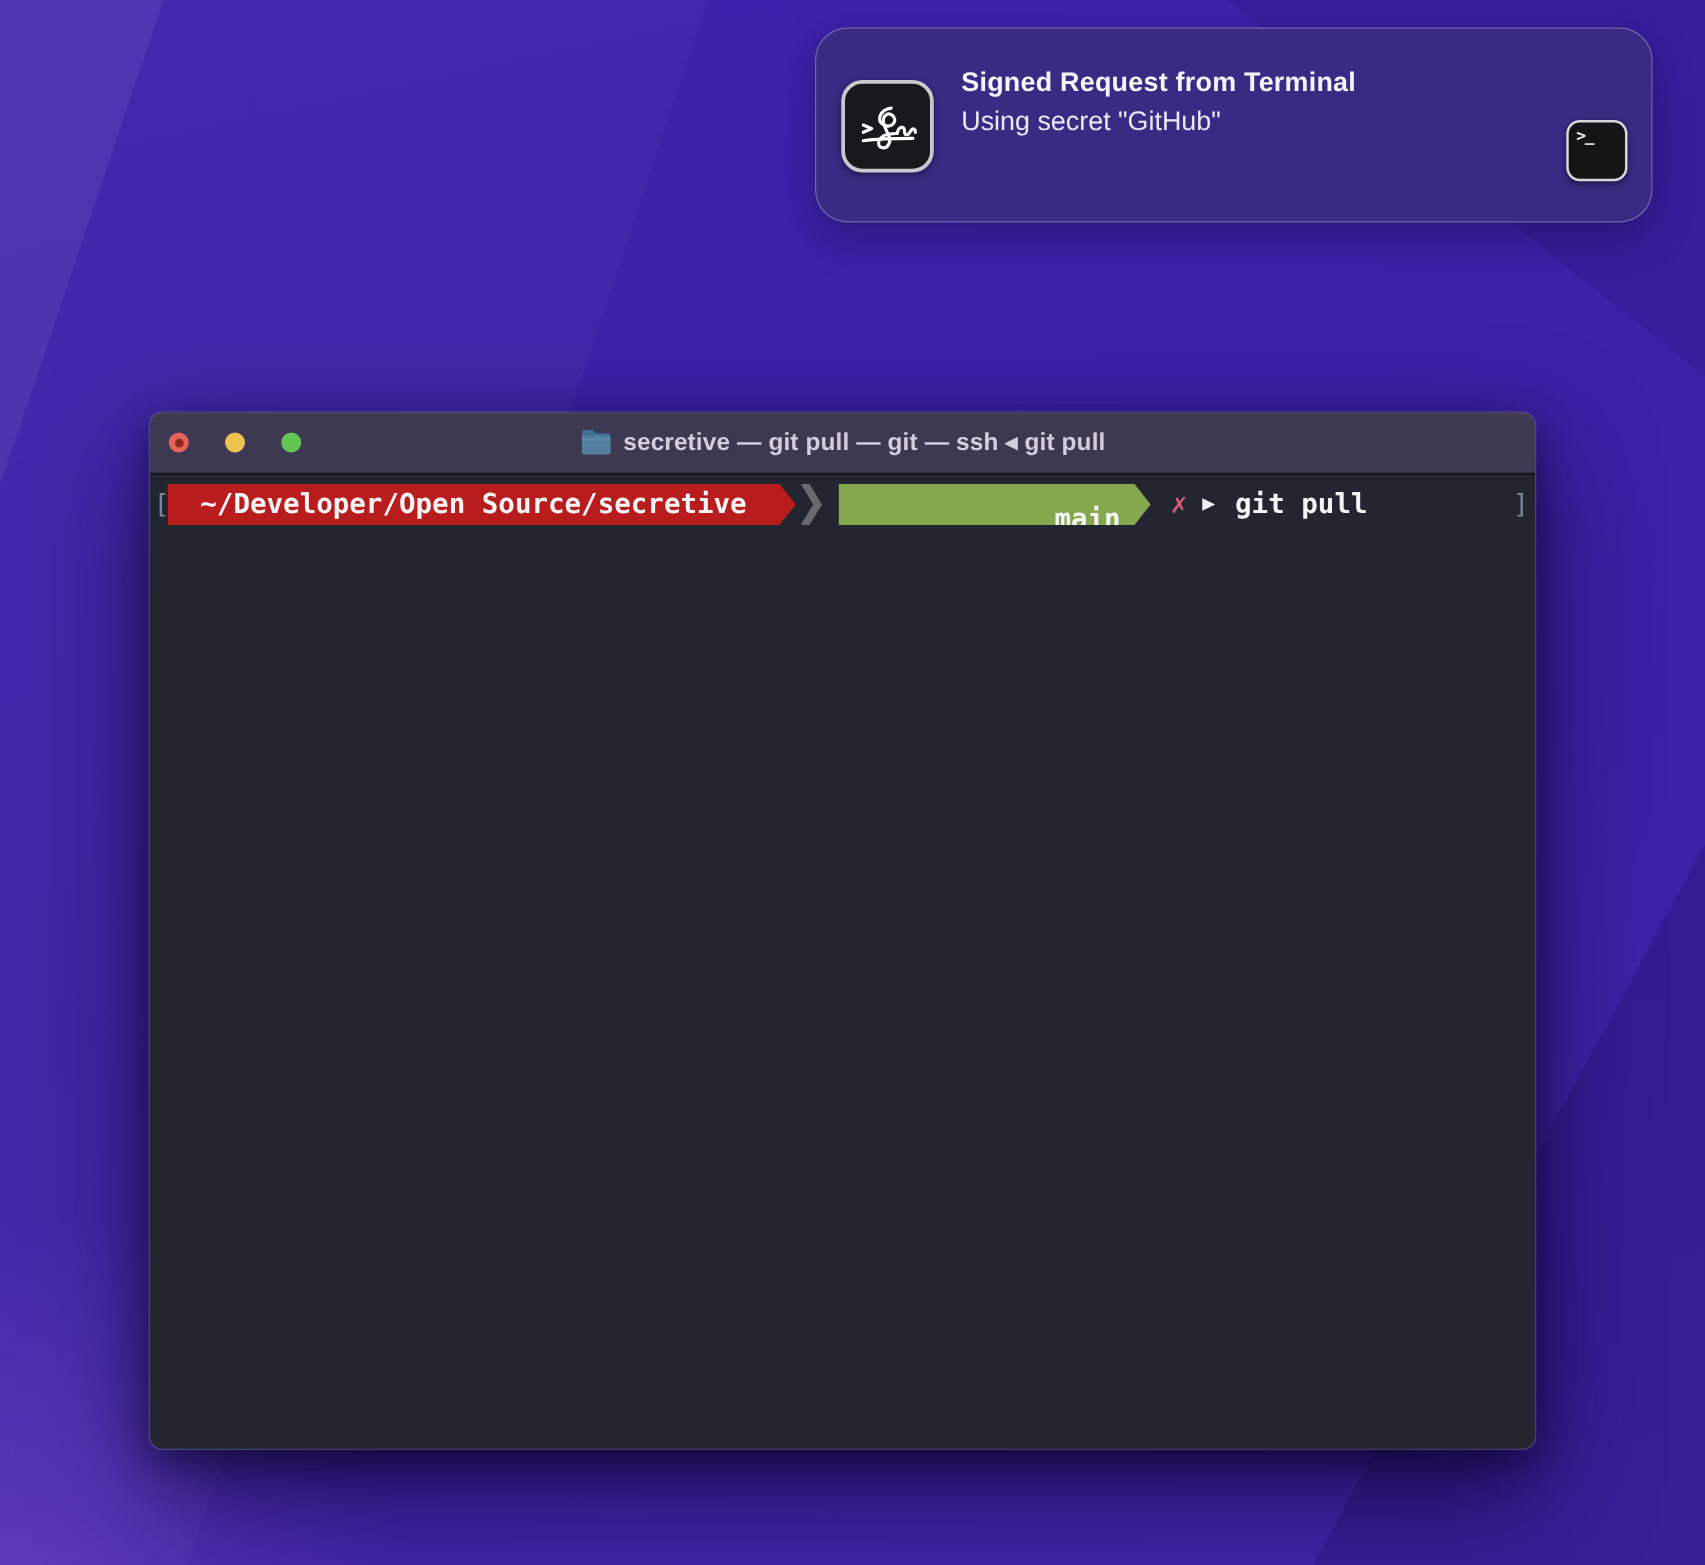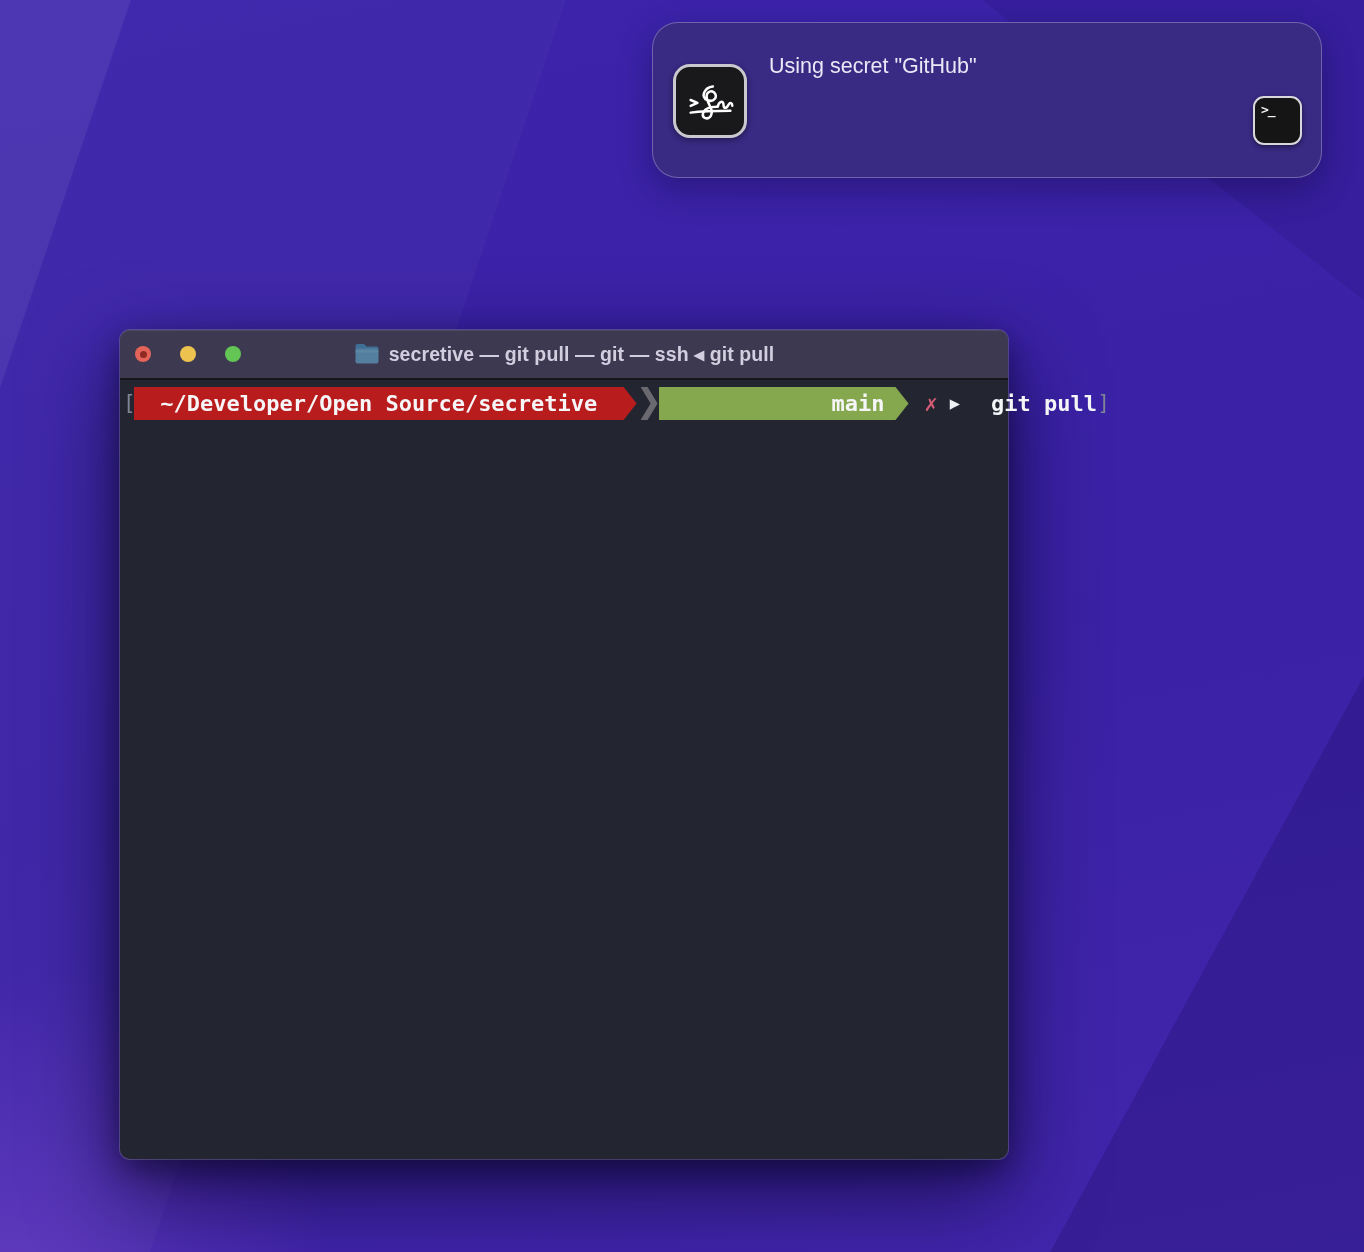--- a/index.html
+++ b/index.html
@@ -27,21 +27,21 @@
     box-shadow:0 2px 6px rgba(0,0,0,0.4); }
   .notif-text { position:absolute; left:116px; top:28px; }
   .notif-title { font-size:21.5px; font-weight:700; color:#f5f3fb; line-height:31px; letter-spacing:0.2px; }
   .notif-subtitle { font-size:21.5px; font-weight:400; color:#eae7f6; line-height:31px; }
   .notif-miniicon { position:absolute; left:600px; top:73px; width:49px; height:49px;
     background:#151515; border:2.5px solid #d8d8dc; border-radius:11px;
     color:#f2f2f2; font-family:"DejaVu Sans Mono", monospace; font-size:13px; font-weight:700;
     padding:4px 0 0 6px; letter-spacing:-1px; box-shadow:0 2px 5px rgba(0,0,0,0.45); }
 
   
-  .window { position:absolute; left:120px; top:330px; width:888px; height:829px;
+  .window { position:absolute; left:120px; top:330px; width:1108px; height:829px;
     background:#232631; border-radius:10px;
     box-shadow:0 0 0 1px rgba(150,150,170,0.35), 0 34px 90px rgba(5,0,25,0.60), 0 10px 30px rgba(5,0,25,0.45); }
   .titlebar { position:relative; height:50px; background:#3d3950; border-radius:10px 10px 0 0;
     border-bottom:2px solid #17161d; box-shadow:inset 0 1px 0 rgba(255,255,255,0.09);
     display:flex; align-items:center; justify-content:center; }
   .lights { position:absolute; left:15px; top:0; height:100%; display:flex; align-items:center; gap:29px; }
   .light { width:16px; height:16px; border-radius:50%; position:relative; }
   .light-close { background:#e5645a; }
   .light-close::after { content:""; position:absolute; left:4.5px; top:4.5px; width:7px; height:7px;
     border-radius:50%; background:#8e2a22; }
@@ -55,26 +55,26 @@
     display:flex; align-items:stretch;
     font-family:"DejaVu Sans Mono", monospace; font-size:22px; line-height:33px; }
   .bracket { color:#7d8495; font-size:21px; width:14px; flex:0 0 auto; }
   .bracket.br-l { padding-left:3px; }
   .bracket.br-r { text-align:right; padding-right:5px; width:18px; }
   .seg { font-weight:700; color:#f6f6f8; white-space:pre; }
   .seg-path { background:#b91c1c; padding:0 26px 0 13px;
     clip-path:polygon(0 0, calc(100% - 13px) 0, 100% 50%, calc(100% - 13px) 100%, 0 100%); }
   .sep-chevron { flex:0 0 17px; margin-left:4px; background:#6a696f;
     clip-path:polygon(0 0, 41% 0, 100% 50%, 41% 100%, 0 100%, 59% 50%); }
-  .seg-git { margin-left:1px; background:#85a74e; padding:0 24px 0 8px;
+  .seg-git { margin-left:13px; background:#85a74e; padding:12px 24px 0 8px;
     display:flex; align-items:flex-start; gap:6px;
     clip-path:polygon(0 0, calc(100% - 13px) 0, 100% 50%, calc(100% - 13px) 100%, 0 100%); }
   .status-x { margin-left:16px; color:#d15c74; font-weight:700; }
   .prompt-arrow { margin-left:12px; color:#eef0f4; font-size:17px; }
-  .command { margin-left:31px; font-weight:700; color:#f4f5f7; white-space:pre; }
+  .command { margin-left:16px; font-weight:700; color:#f4f5f7; white-space:pre; }
   .spacer { flex:1 1 auto; }
 
   svg { display:block; }
 </style>
 </head>
 <body>
 
 <div id="screen">
   <div class="ov ov2"></div>
   <div class="ov ov1"></div>
@@ -85,20 +85,21 @@
   <div class="notification">
     <div class="notif-appicon">
       <svg width="62" height="62" viewBox="0 0 64 64" fill="none" stroke="#ffffff" stroke-width="2.6" stroke-linecap="round" stroke-linejoin="round">
         <path d="M12 37 L19 34 L12 31"></path>
         <path d="M35 17 C26 18 22 28 29 31 C36 34 41 27 36 23 C32 20 27 24 29 30 C31 38 36 41 33 47 C30 52 23 50 25 44 C27 39 34 38 39 38"></path>
         <path d="M40 38 C41 32 46 31 46 36 C46 40 49 40 51 36 C53 33 55 34 55 37"></path>
         <path d="M12 44 C26 42 44 42 53 42"></path>
       </svg>
     </div>
     <div class="notif-text">
+      <div class="notif-title">Signed Request from Terminal</div>
       <div class="notif-subtitle">Using secret "GitHub"</div>
     </div>
     <div class="notif-miniicon">&gt;_</div>
   </div>
 
   <div class="window">
     <div class="titlebar">
       <div class="lights">
         <div class="light light-close"></div>
         <div class="light light-min"></div>

